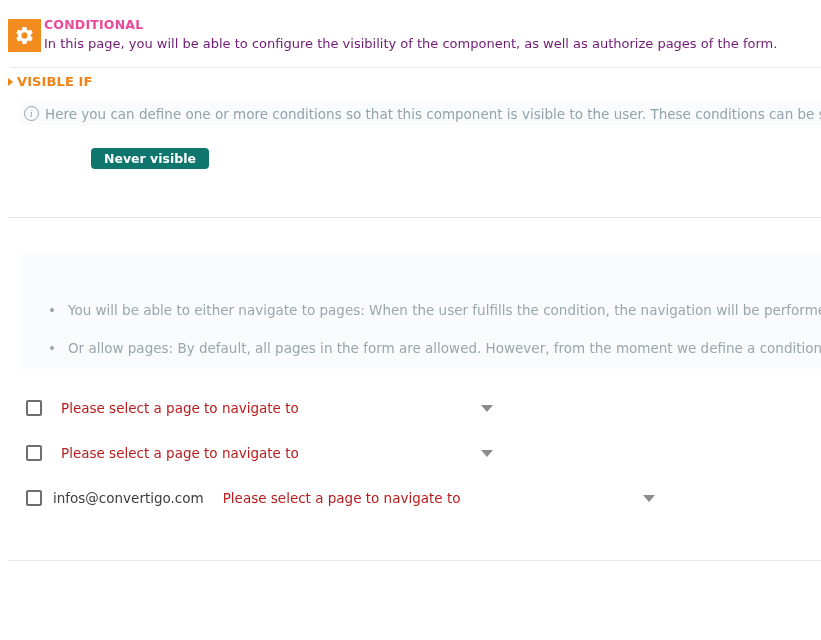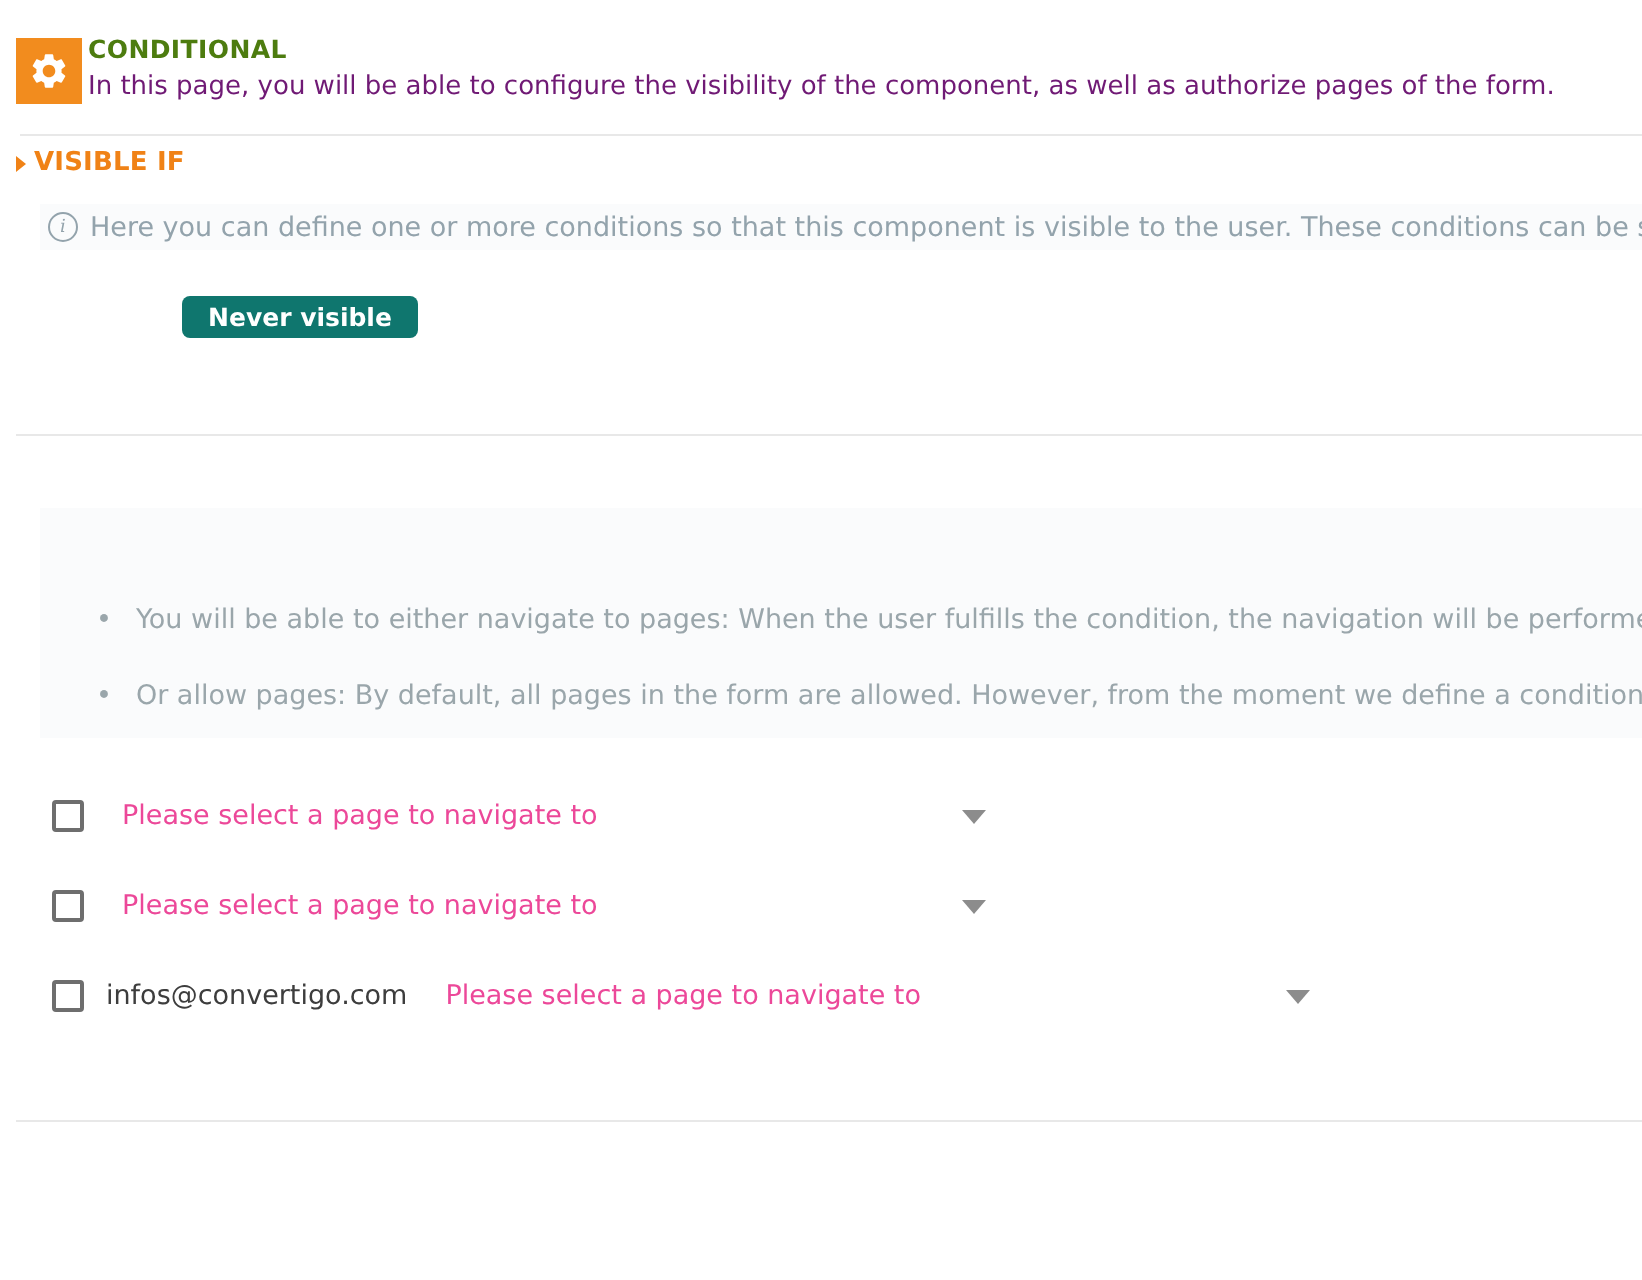--- a/index.html
+++ b/index.html
@@ -16,21 +16,21 @@
   
   .icon-badge {
     position: absolute; left: 8px; top: 19px;
     width: 33px; height: 33px;
     background: #f28c1e;
     display: flex; align-items: center; justify-content: center;
   }
   .icon-badge svg { width: 21px; height: 21px; fill: #ffffff; }
   .page-title {
     position: absolute; left: 44px; top: 17px;
-    font-size: 12.5px; font-weight: bold; color: #4d7c0f;
+    font-size: 12.5px; font-weight: bold; color: #ec4899;
     letter-spacing: 0.2px; white-space: nowrap;
   }
   .page-subtitle {
     position: absolute; left: 44px; top: 36px; right: 0;
     font-size: 13px; color: #701a75;
     white-space: nowrap; overflow: hidden;
   }
 
   
   .divider { position: absolute; right: 0; height: 1px; background: #e8e8e8; }
@@ -108,21 +108,21 @@
     width: 16px; height: 16px;
     border: 2px solid #6e6e6e; border-radius: 2px;
     background: #ffffff; cursor: pointer;
   }
   .email-label { margin-left: 11px; font-size: 13.5px; color: #3d3d3d; }
   .page-select {
     margin-left: 19px; width: 436px; flex: none;
     display: flex; align-items: center; justify-content: space-between;
     cursor: pointer;
   }
-  .page-select .placeholder { color: #ec4899; font-size: 13.5px; }
+  .page-select .placeholder { color: #b91c1c; font-size: 13.5px; }
   .chevron-down {
     width: 0; height: 0; flex: none; margin-right: 4px;
     border-left: 6px solid transparent;
     border-right: 6px solid transparent;
     border-top: 7px solid #8c8c8c;
   }
 </style>
 </head>
 <body>
 

